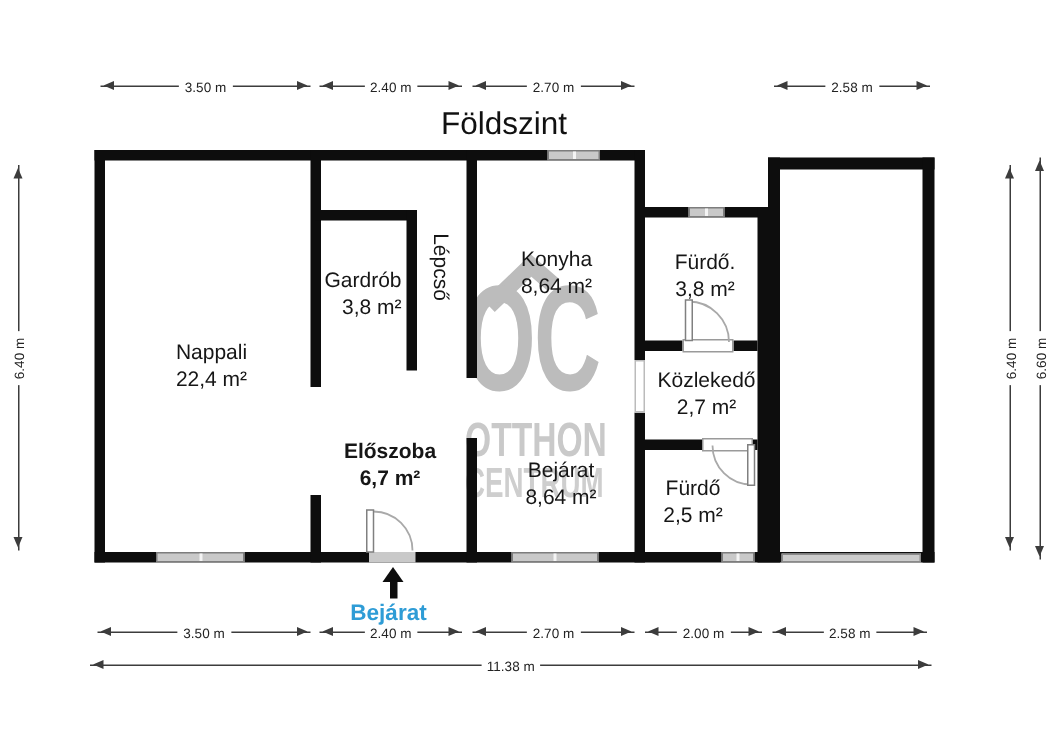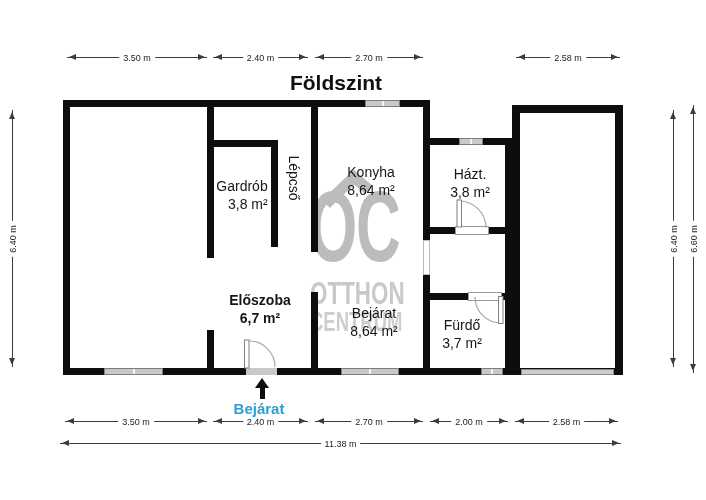--- a/index.html
+++ b/index.html
@@ -10,21 +10,21 @@
   
   .win{position:absolute;background:#c9c9c9;border:1px solid #7d7d7d;box-sizing:border-box;z-index:4;}
   .win::before{content:"";position:absolute;left:50%;top:0;bottom:0;width:2px;background:#f4f4f4;transform:translateX(-50%);}
   .sill{position:absolute;background:#ffffff;border:1px solid #9a9a9a;box-sizing:border-box;z-index:4;}
   .gray-sill{position:absolute;background:#c9c9c9;z-index:2;}
   .garage-door{position:absolute;background:#cccccc;border:1px solid #8a8a8a;box-sizing:border-box;z-index:4;}
   
   .room-label{position:absolute;transform:translate(-50%,-50%);text-align:center;z-index:6;
               font-size:14px;line-height:18px;color:#161616;white-space:nowrap;}
   .room-label.vertical{writing-mode:vertical-rl;}
-  .title{position:absolute;transform:translateX(-50%);font-size:21px;font-weight:bold;z-index:6;}
+  .title{position:absolute;transform:translateX(-50%);font-size:21px;font-weight:normal;z-index:6;}
   
   .dim-h{position:absolute;border-top:1px solid #3c3c3c;z-index:6;text-align:right;}
   .dim-h::before{content:"";position:absolute;left:-1px;top:-4px;border:3.5px solid transparent;border-right:7px solid #3c3c3c;}
   .dim-h::after{content:"";position:absolute;right:-1px;top:-4px;border:3.5px solid transparent;border-left:7px solid #3c3c3c;}
   .dim-h span{position:absolute;left:50%;top:0;transform:translate(-50%,-50%);background:#fff;
               padding:0 4px;font-size:9px;color:#232323;white-space:nowrap;}
   .dim-v{position:absolute;border-left:1px solid #3c3c3c;z-index:6;}
   .dim-v::before{content:"";position:absolute;top:-1px;left:-4px;border:3.5px solid transparent;border-bottom:7px solid #3c3c3c;}
   .dim-v::after{content:"";position:absolute;bottom:-1px;left:-4px;border:3.5px solid transparent;border-top:7px solid #3c3c3c;}
   .dim-v span{position:absolute;top:50%;left:0;transform:translate(-50%,-50%) rotate(-90deg);background:#fff;
@@ -85,46 +85,54 @@
 
   <svg class="overlay" width="706" height="500">
     <path d="M249 341 A26 26 0 0 1 275 367" fill="none" stroke="#a9a9a9" stroke-width="1.2"></path>
     <rect x="244.5" y="340" width="4.5" height="28" fill="#ffffff" stroke="#808080" stroke-width="1"></rect>
     <path d="M459 201 A27 27 0 0 1 486 228" fill="none" stroke="#a9a9a9" stroke-width="1.2"></path>
     <rect x="457" y="200" width="4.5" height="27" fill="#ffffff" stroke="#808080" stroke-width="1"></rect>
     <path d="M475 297 A26 26 0 0 0 501 323" fill="none" stroke="#a9a9a9" stroke-width="1.2"></path>
     <rect x="498.5" y="296.5" width="4.5" height="27" fill="#ffffff" stroke="#808080" stroke-width="1"></rect>
   </svg>
 
+  <div class="room-label" style="left:141px;top:243px;">
+    <div>Nappali</div>
+    <div>22,4 m²</div>
+  </div>
   <div class="room-label" style="left:242px;top:195px;text-align:right;">
     <div>Gardrób</div>
     <div>3,8 m²</div>
   </div>
   <div class="room-label vertical" style="left:294px;top:178px;">
     <div>Lépcső</div>
   </div>
   <div class="room-label" style="left:371px;top:181px;">
     <div>Konyha</div>
     <div>8,64 m²</div>
   </div>
   <div class="room-label" style="left:470px;top:183px;">
-    <div>Házt.</div>
+    <div>Fürdő.</div>
     <div>3,8 m²</div>
+  </div>
+  <div class="room-label" style="left:471px;top:262px;">
+    <div>Közlekedő</div>
+    <div>2,7 m²</div>
   </div>
   <div class="room-label" style="left:260px;top:309px;font-weight:bold;">
     <div>Előszoba</div>
     <div>6,7 m²</div>
   </div>
   <div class="room-label" style="left:374px;top:322px;">
     <div>Bejárat</div>
     <div>8,64 m²</div>
   </div>
   <div class="room-label" style="left:462px;top:334px;text-align:center;">
     <div>Fürdő</div>
-    <div>3,7 m²</div>
+    <div>2,5 m²</div>
   </div>
 
   <div class="arrow-head" style="left:255px;top:378px;"></div>
   <div class="arrow-stem" style="left:259.5px;top:387px;width:5px;height:12px;"></div>
   <div class="entrance-label" style="left:259px;top:400px;color:#2E9CD6;">Bejárat</div>
 
   <div class="dim-h" style="left:67px;top:57px;width:140px;">
       <span>3.50 m</span>
     </div>
   <div class="dim-h" style="left:213px;top:57px;width:95px;">

